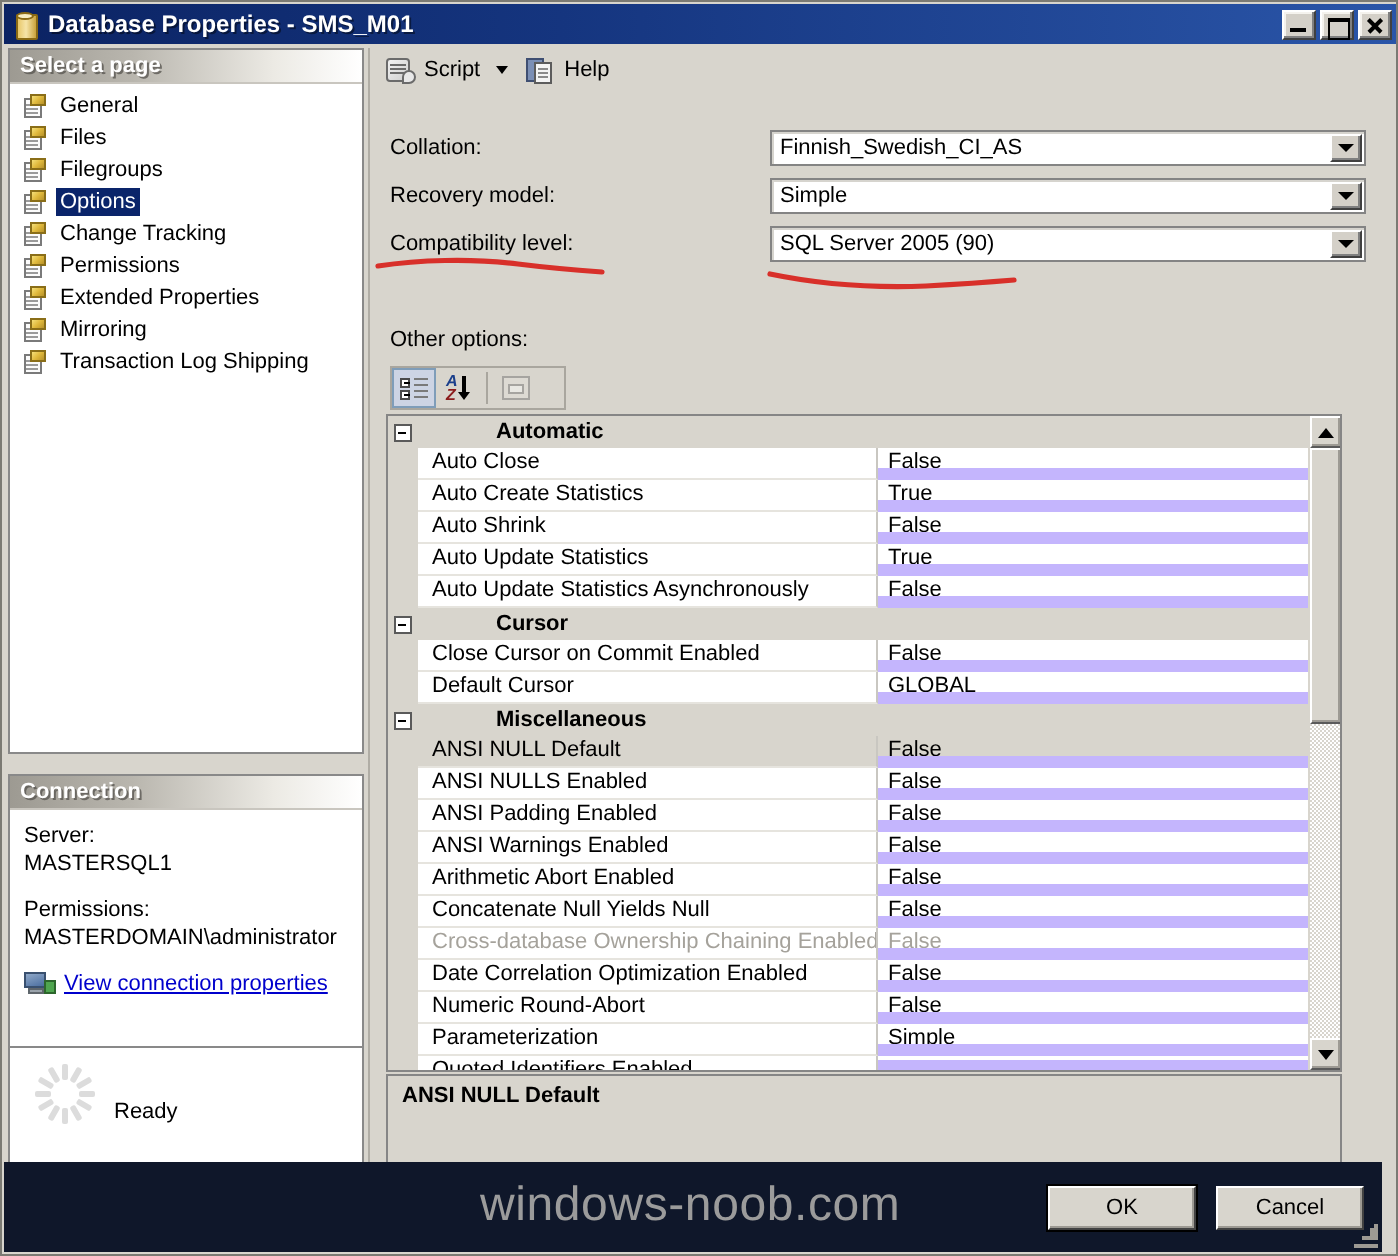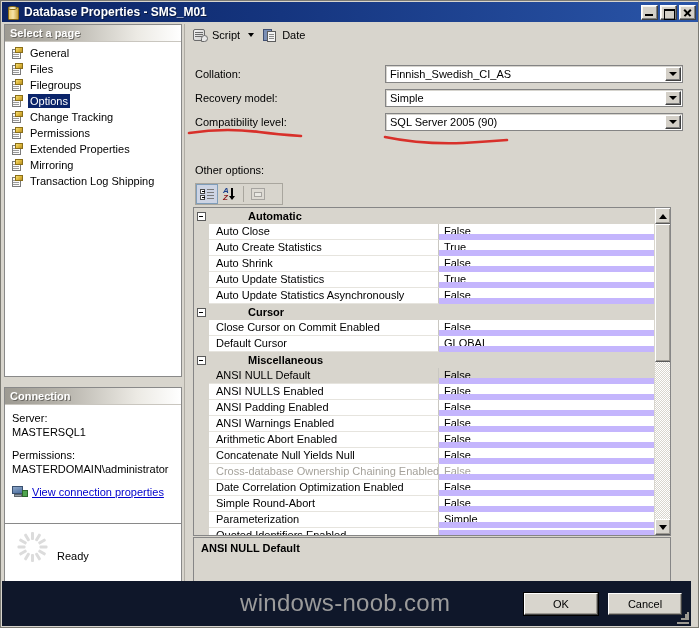--- a/index.html
+++ b/index.html
@@ -608,21 +608,21 @@
       </div>
       <div class="caret-down"></div>
       <div class="tb-item">
         <span class="help-icon">
             <i class="bk"></i>
             <i class="fr"></i>
             <i class="ln2 h1"></i>
             <i class="ln2 h2"></i>
             <i class="ln2 h3"></i>
           </span>
-        <span class="tb-text">Date</span>
+        <span class="tb-text">Help</span>
       </div>
     </div>
 
     <div class="fields">
       <div class="field-row">
         <span class="field-label">Collation:</span>
         <div class="combo">
           <span class="combo-text">Finnish_Swedish_CI_AS</span>
           <span class="combo-btn">
               <i class="ar"></i>
@@ -769,21 +769,21 @@
             <span class="pname">Cross-database Ownership Chaining Enabled</span>
             <span class="pval">False</span>
           </div>
           <div class="grow prop-row">
             <span class="gutter"></span>
             <span class="pname">Date Correlation Optimization Enabled</span>
             <span class="pval">False</span>
           </div>
           <div class="grow prop-row">
             <span class="gutter"></span>
-            <span class="pname">Simple Round-Abort</span>
+            <span class="pname">Numeric Round-Abort</span>
             <span class="pval">False</span>
           </div>
           <div class="grow prop-row">
             <span class="gutter"></span>
             <span class="pname">Parameterization</span>
             <span class="pval">Simple</span>
           </div>
           <div class="grow prop-row clipped">
             <span class="gutter"></span>
             <span class="pname">Quoted Identifiers Enabled</span>

